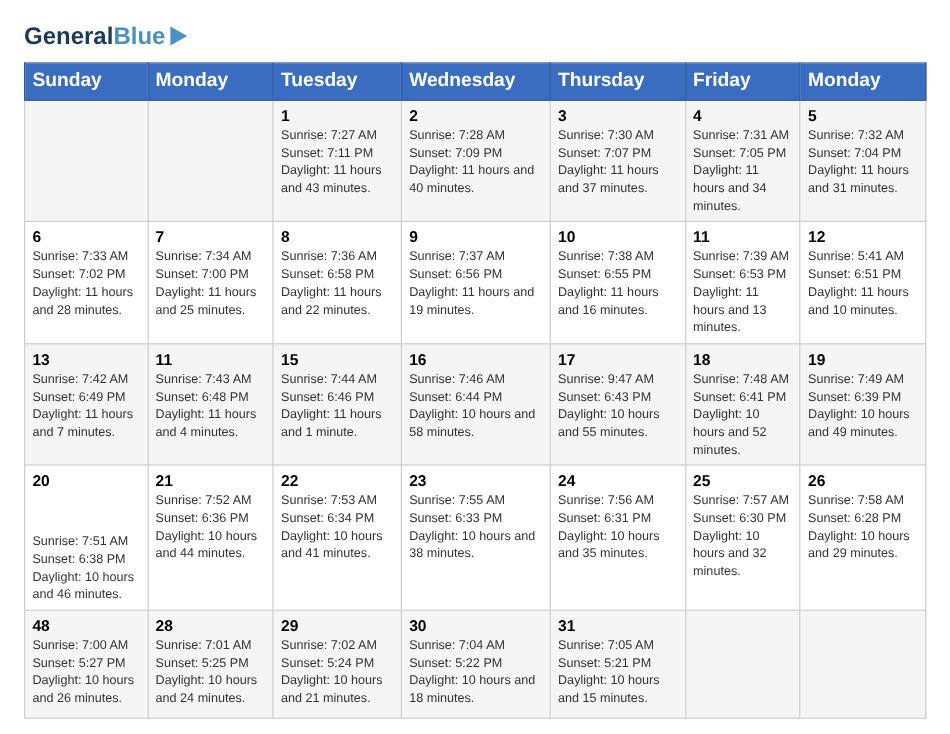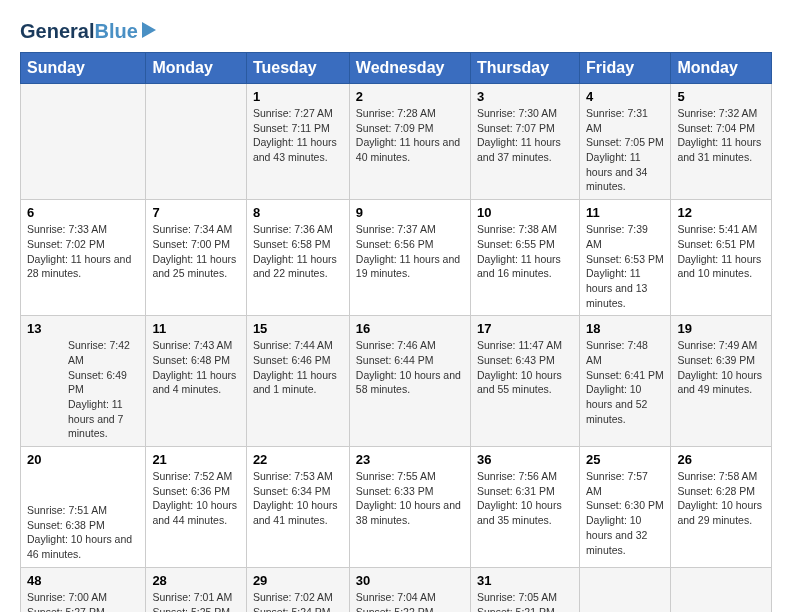--- a/index.html
+++ b/index.html
@@ -175,21 +175,21 @@
         <td>
           <div class="day-num">12</div>
           <div class="day-info" style="white-space: pre-line;">Sunrise: 5:41 AM
 Sunset: 6:51 PM
 Daylight: 11 hours and 10 minutes.</div>
         </td>
       </tr>
       <tr>
         <td>
           <div class="day-num">13</div>
-          <div class="day-info" style="white-space: pre-line; margin-left: 41px;">Sunrise: 7:42 AM
+          <div class="day-info" style="white-space: pre-line;">Sunrise: 7:42 AM
 Sunset: 6:49 PM
 Daylight: 11 hours and 7 minutes.</div>
         </td>
         <td>
           <div class="day-num">11</div>
           <div class="day-info" style="white-space: pre-line;">Sunrise: 7:43 AM
 Sunset: 6:48 PM
 Daylight: 11 hours and 4 minutes.</div>
         </td>
         <td>
@@ -199,21 +199,21 @@
 Daylight: 11 hours and 1 minute.</div>
         </td>
         <td>
           <div class="day-num">16</div>
           <div class="day-info" style="white-space: pre-line;">Sunrise: 7:46 AM
 Sunset: 6:44 PM
 Daylight: 10 hours and 58 minutes.</div>
         </td>
         <td>
           <div class="day-num">17</div>
-          <div class="day-info" style="white-space: pre-line;">Sunrise: 11:47 AM
+          <div class="day-info" style="white-space: pre-line;">Sunrise: 9:47 AM
 Sunset: 6:43 PM
 Daylight: 10 hours and 55 minutes.</div>
         </td>
         <td>
           <div class="day-num">18</div>
           <div class="day-info" style="white-space: pre-line;">Sunrise: 7:48 AM
 Sunset: 6:41 PM
 Daylight: 10 hours and 52 minutes.</div>
         </td>
         <td>
@@ -242,21 +242,21 @@
 Sunset: 6:34 PM
 Daylight: 10 hours and 41 minutes.</div>
         </td>
         <td>
           <div class="day-num">23</div>
           <div class="day-info" style="white-space: pre-line;">Sunrise: 7:55 AM
 Sunset: 6:33 PM
 Daylight: 10 hours and 38 minutes.</div>
         </td>
         <td>
-          <div class="day-num">36</div>
+          <div class="day-num">24</div>
           <div class="day-info" style="white-space: pre-line;">Sunrise: 7:56 AM
 Sunset: 6:31 PM
 Daylight: 10 hours and 35 minutes.</div>
         </td>
         <td>
           <div class="day-num">25</div>
           <div class="day-info" style="white-space: pre-line;">Sunrise: 7:57 AM
 Sunset: 6:30 PM
 Daylight: 10 hours and 32 minutes.</div>
         </td>

